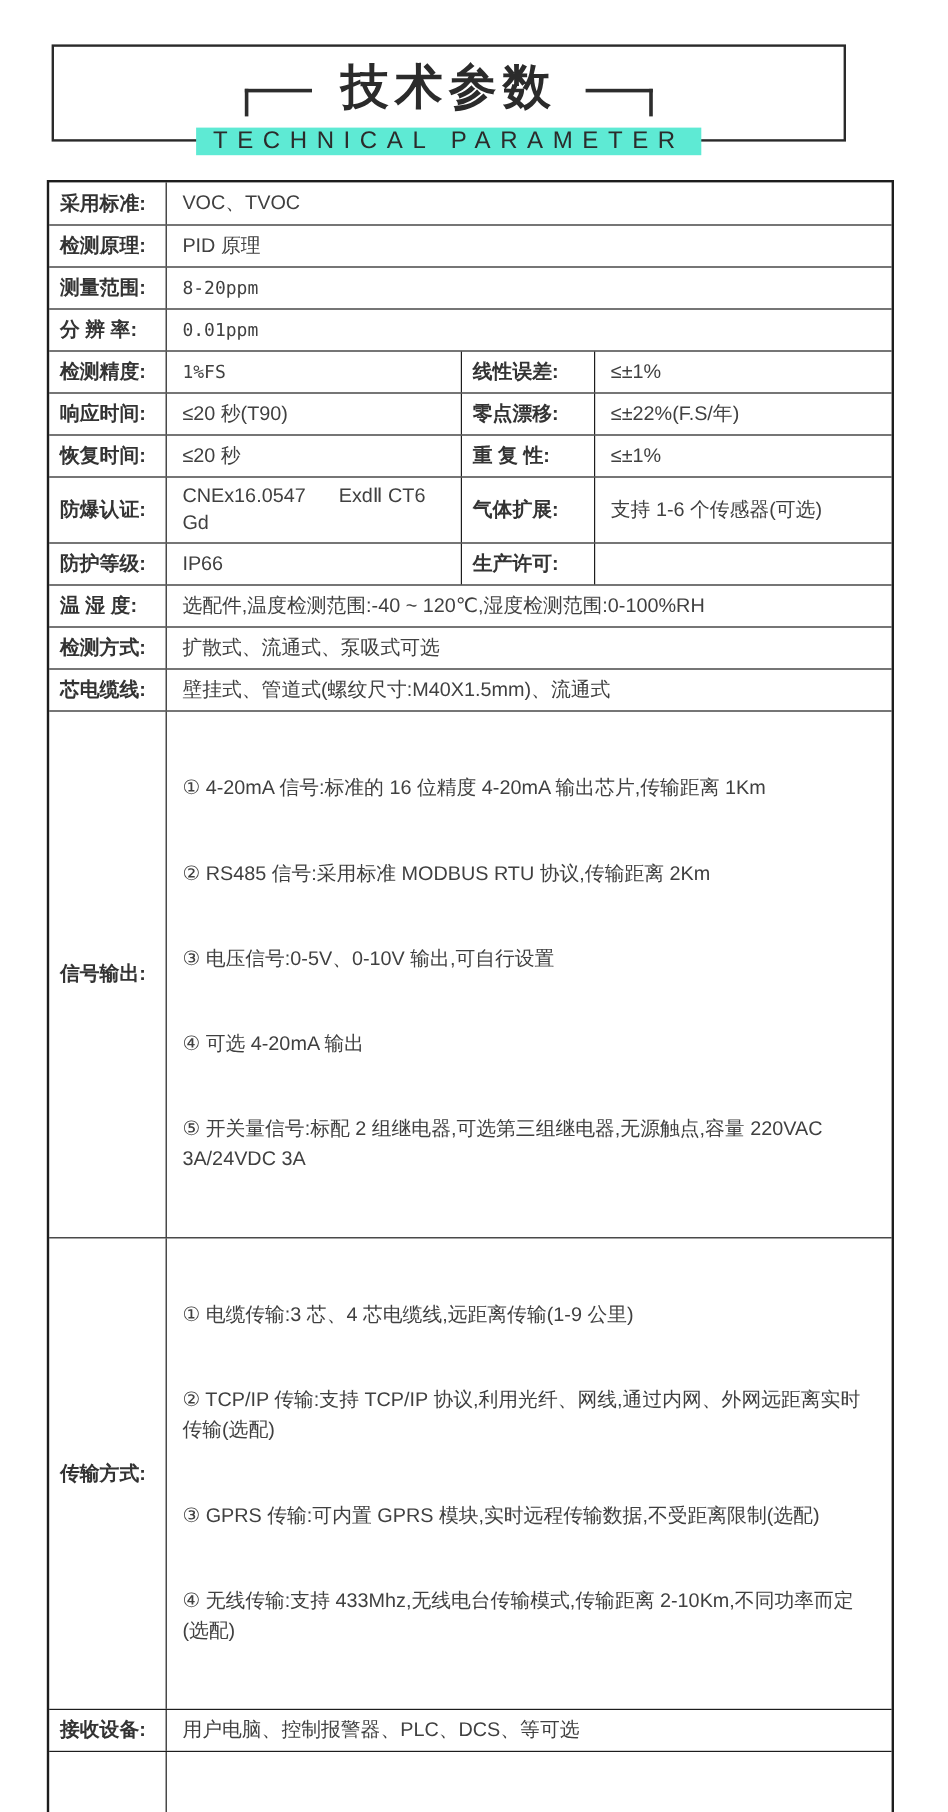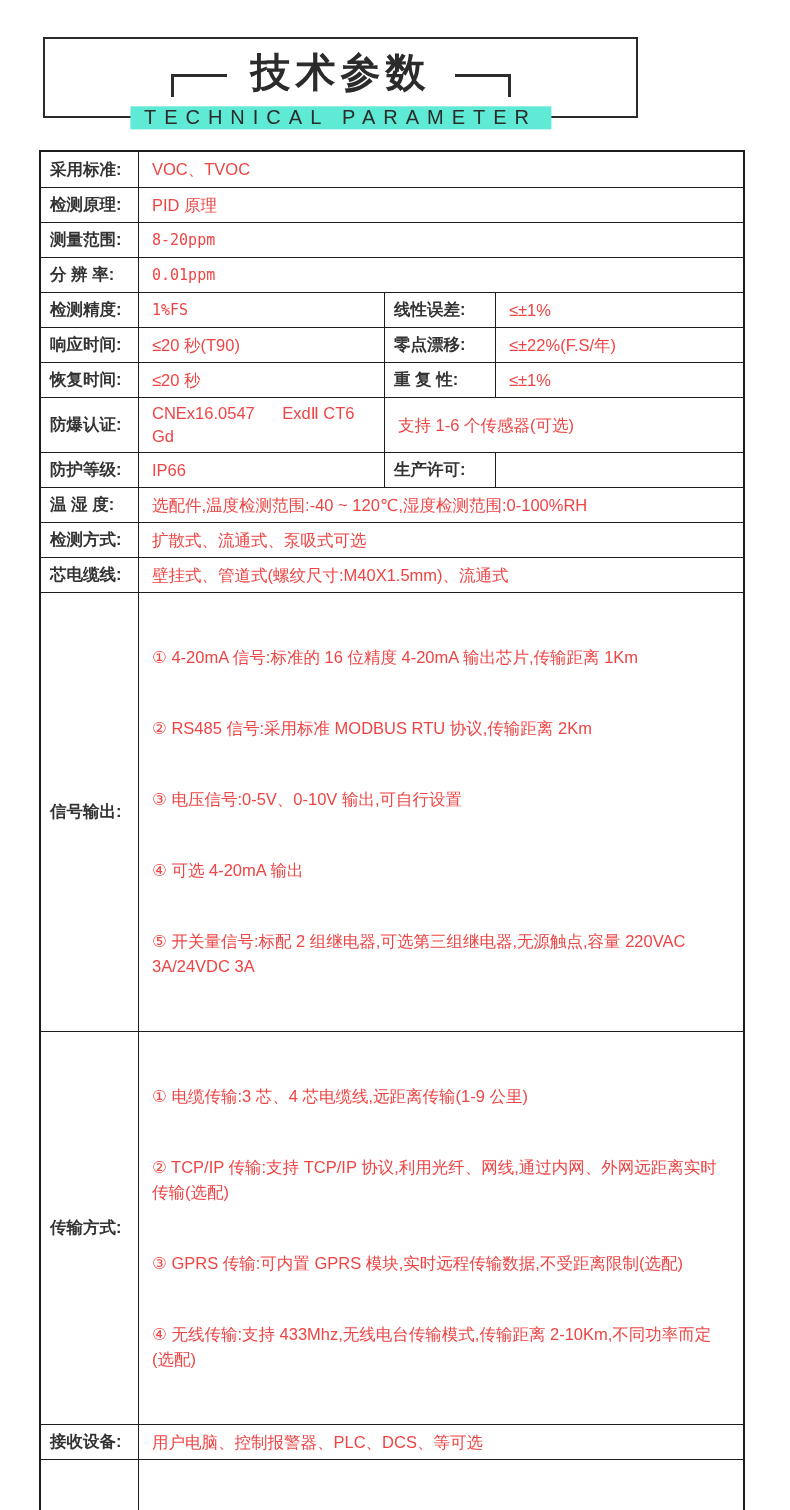--- a/index.html
+++ b/index.html
@@ -9,21 +9,21 @@
     font-family:"Liberation Sans","DejaVu Sans",sans-serif;
     color:#333333;
     -webkit-font-smoothing:antialiased;
   }
   .page { position:relative; width:790px; height:1510px; overflow:hidden; background:#ffffff; }
 
   
   .header-box {
     position:relative;
     margin:37px 0 0 43px;
-    width:595px; height:81px;
+    width:662px; height:81px;
     border:2px solid #2a2a2a;
   }
   .title-row {
     height:100%;
     display:flex; align-items:center; justify-content:center;
   }
   .page-title {
     font-size:40px; font-weight:bold; color:#2b2b2b;
     letter-spacing:5px; margin-top:-10px; white-space:nowrap;
   }
@@ -52,21 +52,21 @@
     display:flex; align-items:center;
     padding:4px 2px 4px 9px;
     font-size:16.5px; font-weight:bold; color:#333;
     white-space:pre-wrap;
   }
   .c-label2 { flex:0 0 111px; width:111px; }
   .c-value {
     flex:1 1 auto;
     display:flex; align-items:center;
     padding:4px 8px 4px 13px;
-    font-size:16.5px; color:#ef4444;
+    font-size:16.5px; color:#404040;
     white-space:pre-wrap;
     line-height:23px;
   }
   .c-value.fixed {
     flex:0 0 246px; width:246px;
     border-right:1.5px solid #1d1d1d;
   }
   .c-lines { display:block; padding:6px 10px 6px 13px; }
   .c-lines .line { line-height:25px; }
   .mono { font-family:"DejaVu Sans Mono","Liberation Mono",monospace; font-size:15px; }
@@ -124,20 +124,21 @@
     <div class="row">
       <div class="c-label">恢复时间:</div>
       <div class="c-value fixed">≤20 秒</div>
       <div class="c-label c-label2">重 复 性:</div>
       <div class="c-value">≤±1%</div>
     </div>
 
     <div class="row">
       <div class="c-label">防爆认证:</div>
       <div class="c-value fixed">CNEx16.0547      ExdⅡ CT6 Gd</div>
+      <div class="c-label c-label2">气体扩展:</div>
       <div class="c-value">支持 1-6 个传感器(可选)</div>
     </div>
 
     <div class="row">
       <div class="c-label">防护等级:</div>
       <div class="c-value fixed">IP66</div>
       <div class="c-label c-label2">生产许可:</div>
     </div>
 
     <div class="row">

